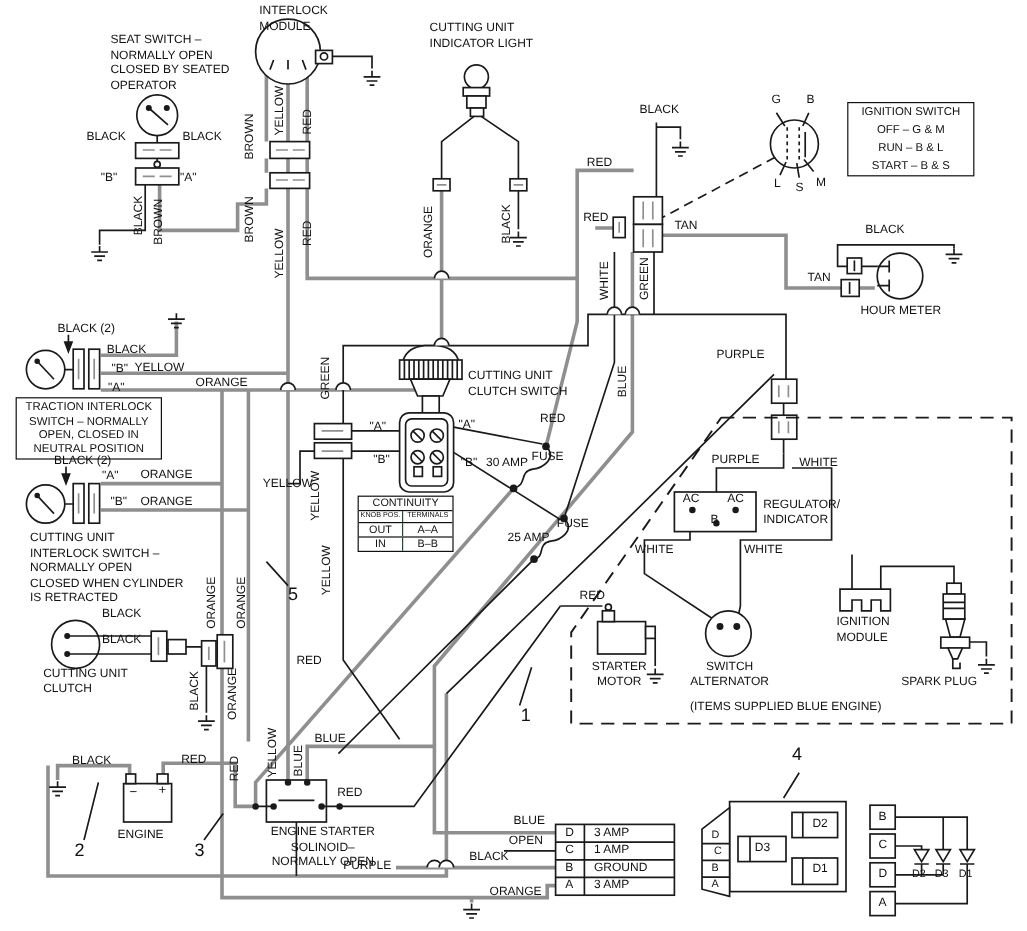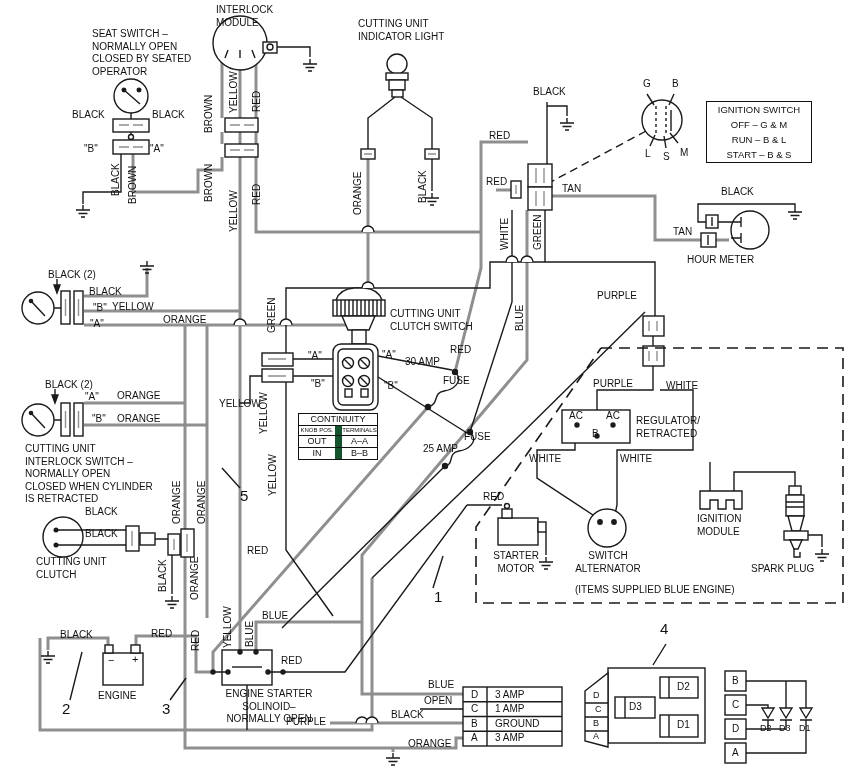--- a/index.html
+++ b/index.html
@@ -3,25 +3,25 @@
 <meta charset="utf-8">
 <style>
   html,body{margin:0;padding:0;background:#fff;}
   #canvas{position:relative;width:856px;height:776px;background:#fff;overflow:hidden;
           font-family:"Liberation Sans",sans-serif;color:#111;}
   svg{position:absolute;left:0;top:0;}
   .L{position:absolute;font:10px/1.25 "Liberation Sans",sans-serif;color:#111;white-space:pre-line;}
   .V{transform:rotate(-90deg);transform-origin:0 0;white-space:nowrap;}
   .N{font-size:15px;}
   .C{text-align:center;}
-  .bx{position:absolute;border:1.5px solid #111;background:#fff;margin-top:16px;}
+  .bx{position:absolute;border:1.5px solid #111;background:#fff;}
   .ct{position:absolute;border:1.2px solid #111;background:#fff;font-family:"Liberation Sans",sans-serif;}
   .ct .r{display:flex;border-top:1px solid #111;}
   .ct .r:first-child{border-top:none;}
-  .ct .c1{width:36px;border-right:7px solid #14532d;text-align:center;}
+  .ct .c1{width:36px;border-right:1px solid #14532d;text-align:center;}
   .ct .c2{flex:1;text-align:center;}
   .t9{font-size:9px;line-height:11px;}
   .t6{font-size:6px;line-height:9px;}
   .ign{display:flex;flex-direction:column;justify-content:center;font-size:9.5px;line-height:15px;text-align:center;}
 </style>
 </head>
 <body>
 
 <div id="canvas">
 
@@ -307,32 +307,36 @@
 <div class="L" style="left:643px;top:78px">G</div>
 <div class="L" style="left:672px;top:78px">B</div>
 <div class="L" style="left:645px;top:148px">L</div>
 <div class="L" style="left:663px;top:151px">S</div>
 <div class="L" style="left:680px;top:147px">M</div>
 <div class="L" style="left:489px;top:130px">RED</div>
 <div class="L" style="left:486px;top:176px">RED</div>
 <div class="L" style="left:562px;top:183px">TAN</div>
 <div class="L" style="left:721px;top:186px">BLACK</div>
 <div class="L" style="left:673px;top:226px">TAN</div>
-<div class="L" style="left:687px;top:254px">HOUR METER</div>
+<div class="L" style="left:717px;top:254px">HOUR METER</div>
 <div class="L V" style="left:499px;top:250px">WHITE</div>
 <div class="L V" style="left:532px;top:250px">GREEN</div>
 <div class="L V" style="left:514px;top:331px">BLUE</div>
 <div class="L" style="left:597px;top:290px">PURPLE</div>
 
 <div class="L" style="left:48px;top:269px">BLACK (2)</div>
 <div class="L" style="left:89px;top:286px">BLACK</div>
 <div class="L" style="left:93px;top:302px">"B"</div>
 <div class="L" style="left:112px;top:301px">YELLOW</div>
 <div class="L" style="left:90px;top:318px">"A"</div>
 <div class="L" style="left:163px;top:314px">ORANGE</div>
+<div class="bx C" style="left:13px;top:331px;width:120px;font-size:9.5px;line-height:11.5px;padding:2px 0">TRACTION INTERLOCK
+SWITCH – NORMALLY
+OPEN, CLOSED IN
+NEUTRAL POSITION</div>
 <div class="L" style="left:45px;top:379px">BLACK (2)</div>
 <div class="L" style="left:85px;top:391px">"A"</div>
 <div class="L" style="left:117px;top:390px">ORANGE</div>
 <div class="L" style="left:92px;top:413px">"B"</div>
 <div class="L" style="left:117px;top:413px">ORANGE</div>
 <div class="L" style="left:25px;top:443px">CUTTING UNIT
 INTERLOCK SWITCH –
 NORMALLY OPEN
 CLOSED WHEN CYLINDER
 IS RETRACTED</div>
@@ -351,35 +355,35 @@
 <div class="L V" style="left:267px;top:496px">YELLOW</div>
 <div class="L V" style="left:266px;top:333px">GREEN</div>
 
 <div class="L" style="left:390px;top:308px">CUTTING UNIT
 CLUTCH SWITCH</div>
 <div class="L" style="left:308px;top:350px">"A"</div>
 <div class="L" style="left:382px;top:349px">"A"</div>
 <div class="L" style="left:311px;top:378px">"B"</div>
 <div class="L" style="left:384px;top:380px">"B"</div>
 <div class="L" style="left:450px;top:344px">RED</div>
-<div class="L" style="left:405px;top:356px">30 AMP</div>
+<div class="L" style="left:405px;top:380px">30 AMP</div>
 <div class="L" style="left:443px;top:375px">FUSE</div>
 <div class="L" style="left:423px;top:443px">25 AMP</div>
 <div class="L" style="left:464px;top:431px">FUSE</div>
 <div class="L" style="left:247px;top:545px">RED</div>
 <div class="L" style="left:262px;top:610px">BLUE</div>
 <div class="L N" style="left:434px;top:588px">1</div>
 
 <div class="L" style="left:593px;top:378px">PURPLE</div>
 <div class="L" style="left:666px;top:380px">WHITE</div>
 <div class="L" style="left:569px;top:410px">AC</div>
 <div class="L" style="left:606px;top:410px">AC</div>
 <div class="L" style="left:592px;top:428px">B</div>
 <div class="L" style="left:636px;top:415px">REGULATOR/
-RETRACTED</div>
+INDICATOR</div>
 <div class="L" style="left:529px;top:453px">WHITE</div>
 <div class="L" style="left:620px;top:453px">WHITE</div>
 <div class="L" style="left:483px;top:491px">RED</div>
 <div class="L C" style="left:486px;top:550px;width:60px">STARTER
 MOTOR</div>
 <div class="L C" style="left:572px;top:550px;width:72px">SWITCH
 ALTERNATOR</div>
 <div class="L" style="left:697px;top:513px">IGNITION
 MODULE</div>
 <div class="L" style="left:751px;top:563px">SPARK PLUG</div>

